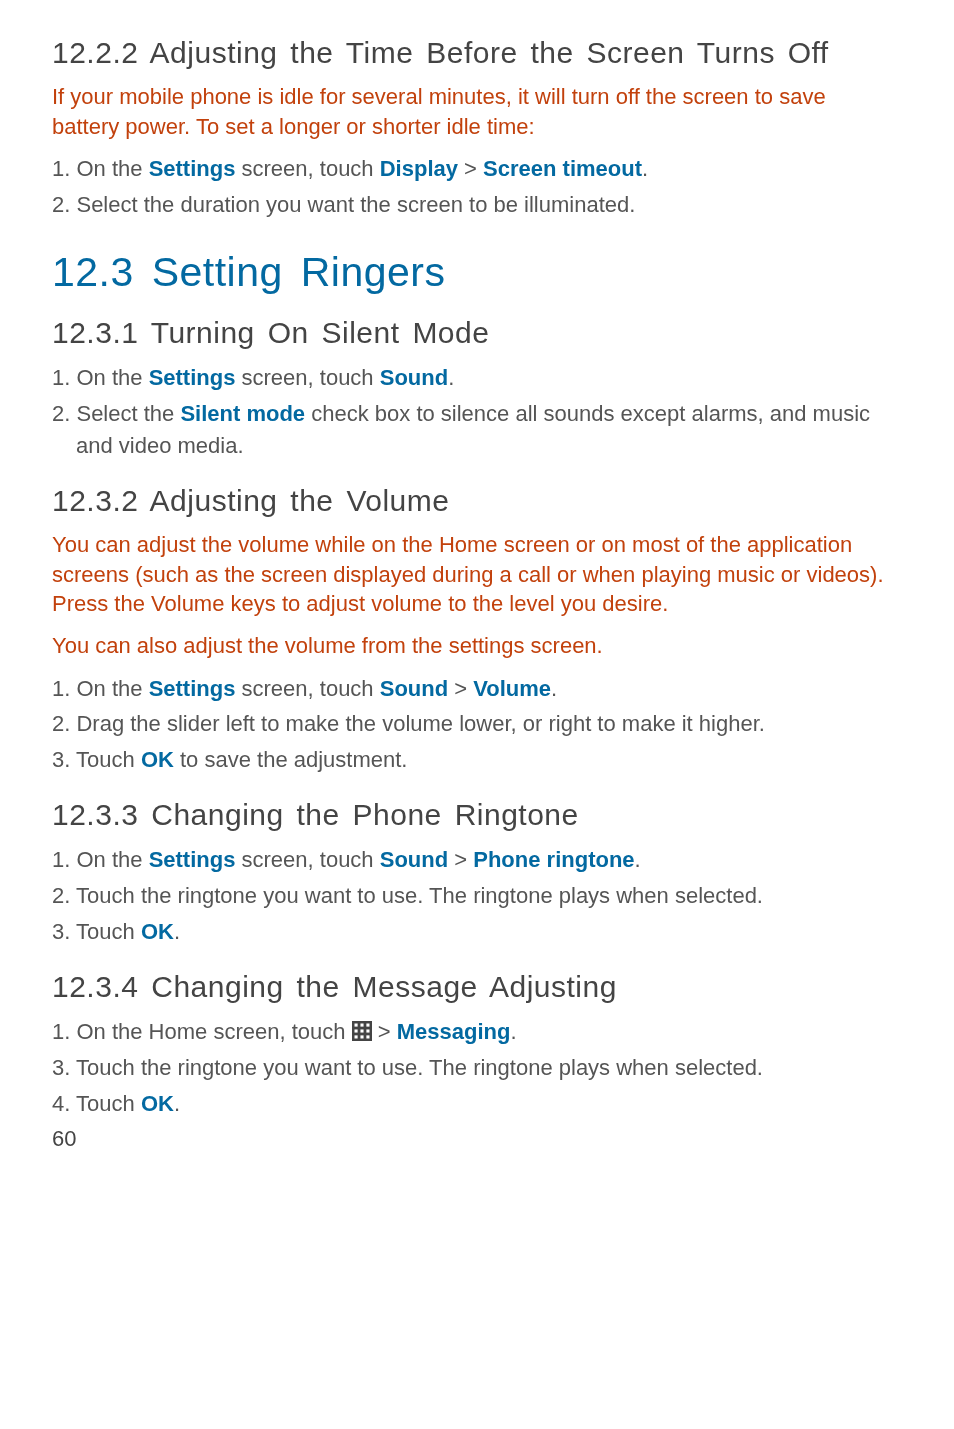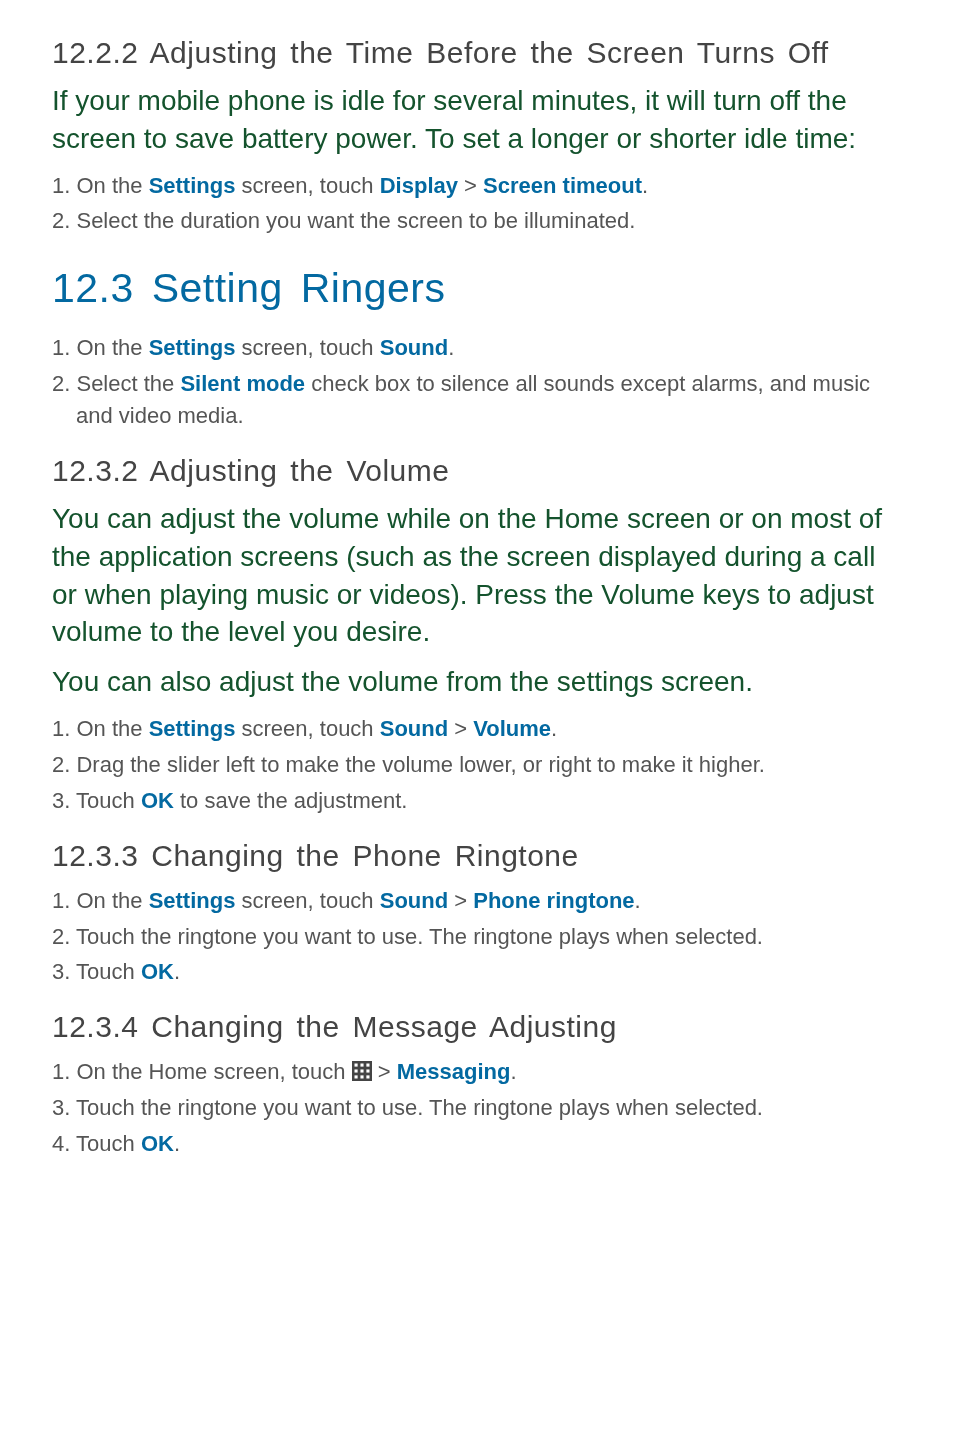--- a/index.html
+++ b/index.html
@@ -24,23 +24,23 @@
     word-spacing: 4px;
   }
   .h2 {
     font-size: 41px;
     color: #0369a1;
     margin: 28px 0 20px 0;
     letter-spacing: 0.5px;
     word-spacing: 6px;
   }
   .body-text {
-    font-size: 28px;
+    font-size: 22px;
     line-height: 1.35;
-    color: #14532d;
+    color: #c2410c;
     margin: 0 0 12px 0;
   }
   .list {
     margin: 6px 0 22px 0;
   }
   .list-item {
     font-size: 22px;
     line-height: 1.45;
     color: #555;
     text-indent: -24px;
@@ -65,20 +65,21 @@
 <p class="body-text">If your mobile phone is idle for several minutes, it will turn off the screen to save battery power. To set a longer or shorter idle time:</p>
 <div class="list">
   <div class="list-item">
     <span>1. On the </span><span class="bold">Settings</span><span> screen, touch </span><span class="bold">Display</span><span> &gt; </span><span class="bold">Screen timeout</span><span>.</span>
   </div>
   <div class="list-item">2. Select the duration you want the screen to be illuminated.</div>
 </div>
 
 <div class="h2">12.3  Setting Ringers</div>
 
+<div class="h3">12.3.1  Turning On Silent Mode</div>
 <div class="list">
   <div class="list-item">
     <span>1. On the </span><span class="bold">Settings</span><span> screen, touch </span><span class="bold">Sound</span><span>.</span>
   </div>
   <div class="list-item">
     <span>2. Select the </span><span class="bold">Silent mode</span><span> check box to silence all sounds except alarms, and music and video media.</span>
   </div>
 </div>
 
 <div class="h3">12.3.2  Adjusting the Volume</div>
@@ -122,14 +123,15 @@
               <rect x="11.5" y="11.5" width="2.5" height="2.5"></rect>
             </g>
           </svg></span><span> &gt; </span><span class="bold">Messaging</span><span>.</span>
   </div>
   <div class="list-item">3. Touch the ringtone you want to use. The ringtone plays when selected.</div>
   <div class="list-item">
     <span>4. Touch </span><span class="bold">OK</span><span>.</span>
   </div>
 </div>
 
+<div class="pnum">60</div>
 
 </div>
 
 </body></html>

